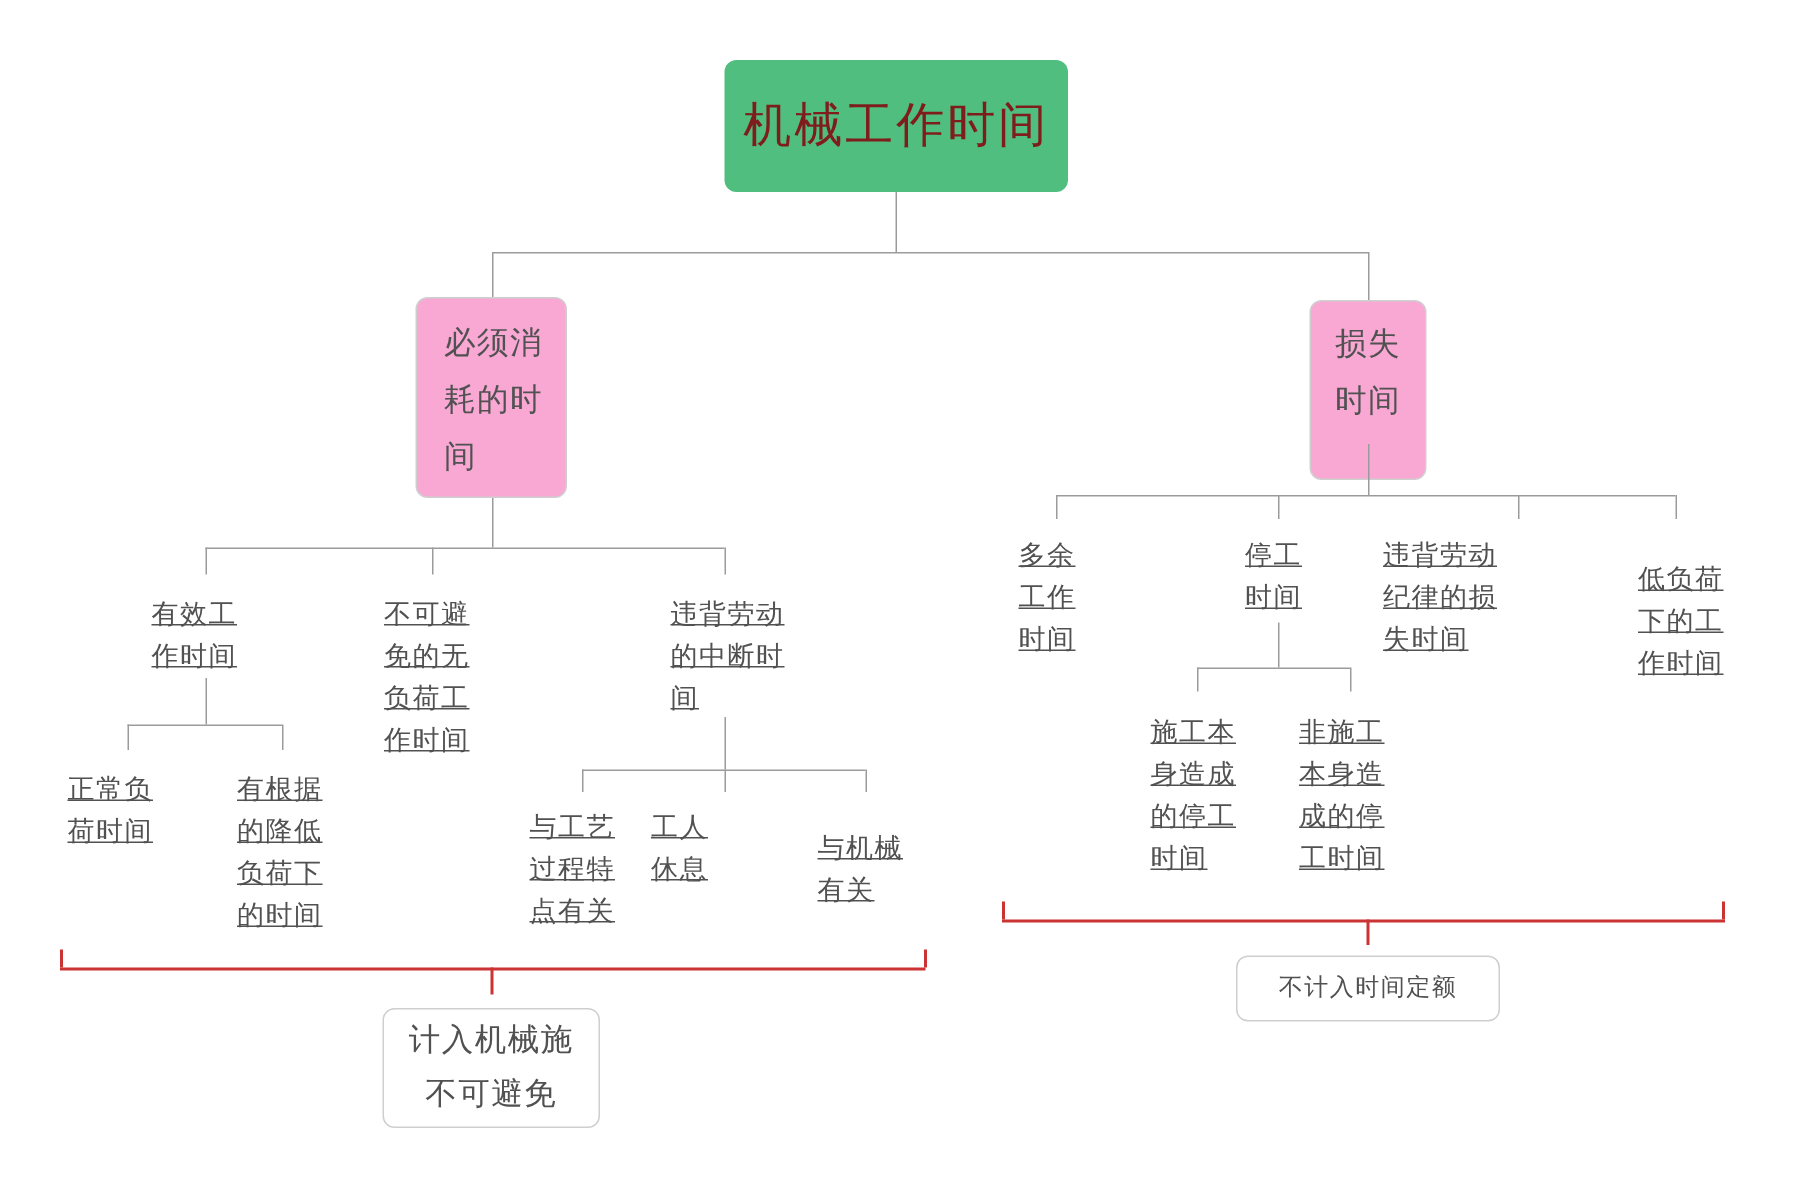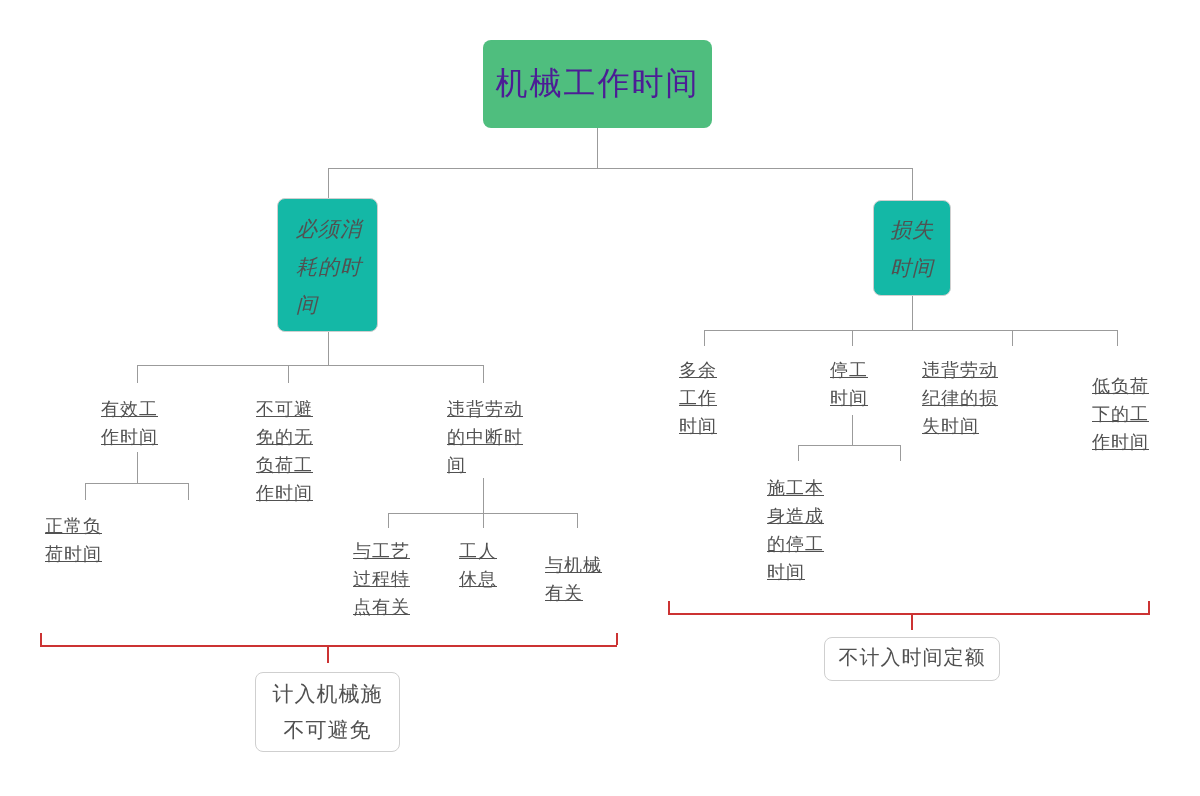--- a/index.html
+++ b/index.html
@@ -14,43 +14,43 @@
     position:relative;width:1200px;height:796px;background:#ffffff;overflow:hidden;
     font-family:"Liberation Sans","DejaVu Sans",sans-serif;color:var(--text);
   }
   .ln{position:absolute;}
   .h{height:1px;background:var(--line);}
   .v{width:1px;background:var(--line);}
   .rh{height:2px;background:var(--red);}
   .rv{width:2px;background:var(--red);}
   .root-box{
     position:absolute;left:483px;top:40px;width:229px;height:88px;
-    background:var(--green);border-radius:8px;color:#4c1d95;
+    background:var(--green);border-radius:8px;color:#7f1d1d;
     font-size:32px;letter-spacing:2px;
     display:flex;align-items:center;justify-content:center;
   }
   .node-box{
-    position:absolute;background:#14b8a6;border:1px solid var(--border);
+    position:absolute;background:#f9a8d4;border:1px solid var(--border);
     border-radius:8px;box-sizing:border-box;color:var(--text);
-    white-space:pre-line;font-size:21px;line-height:38px;letter-spacing:1px;font-style:italic;
+    white-space:pre-line;font-size:21px;line-height:38px;letter-spacing:1px;
   }
   .box-must{left:277px;top:198px;width:101px;height:134px;padding:11px 0 0 18px;text-align:left;}
-  .box-loss{left:873px;top:200px;width:78px;height:96px;padding:10px 0 0 0;text-align:center;}
+  .box-loss{left:873px;top:200px;width:78px;height:120px;padding:10px 0 0 0;text-align:center;}
   .label{
     position:absolute;white-space:pre-line;text-align:left;
     font-size:18px;line-height:28px;letter-spacing:1px;color:var(--text);text-decoration:underline;
   }
   .anno-box{
     position:absolute;background:#ffffff;border:1px solid var(--border);
     border-radius:8px;box-sizing:border-box;color:var(--text);
     white-space:pre-line;display:flex;align-items:center;justify-content:center;
     text-align:center;font-size:21px;line-height:36px;letter-spacing:1px;
   }
   .anno-left{left:255px;top:672px;width:145px;height:80px;}
-  .anno-right{left:824px;top:637px;width:176px;height:44px;font-size:20px;font-family:Liberation Mono, monospace;}
+  .anno-right{left:824px;top:637px;width:176px;height:44px;font-size:16px;}
 </style>
 </head>
 <body>
 
 <div class="canvas">
 
   <div class="root-box">机械工作时间</div>
 
   <div class="ln v" style="left:597px;top:128px;height:40px"></div>
   <div class="ln h" style="left:328px;top:168px;width:584px"></div>
@@ -79,31 +79,35 @@
 的中断时
 间</div>
 
   <div class="ln v" style="left:137px;top:452px;height:31px"></div>
   <div class="ln h" style="left:85px;top:483px;width:103px"></div>
   <div class="ln v" style="left:85px;top:483px;height:17px"></div>
   <div class="ln v" style="left:188px;top:483px;height:17px"></div>
 
   <div class="label" style="left:45px;top:512px">正常负
 荷时间</div>
+  <div class="label" style="left:158px;top:512px">有根据
+的降低
+负荷下
+的时间</div>
 
   <div class="ln v" style="left:483px;top:478px;height:35px"></div>
   <div class="ln h" style="left:388px;top:513px;width:189px"></div>
   <div class="ln v" style="left:388px;top:513px;height:15px"></div>
   <div class="ln v" style="left:483px;top:513px;height:15px"></div>
   <div class="ln v" style="left:577px;top:513px;height:15px"></div>
 
   <div class="label" style="left:353px;top:537px">与工艺
 过程特
 点有关</div>
-  <div class="label" style="left:459px;top:537px">工人
+  <div class="label" style="left:434px;top:537px">工人
 休息</div>
   <div class="label" style="left:545px;top:551px">与机械
 有关</div>
 
   <div class="ln v" style="left:912px;top:296px;height:34px"></div>
   <div class="ln h" style="left:704px;top:330px;width:413px"></div>
   <div class="ln v" style="left:704px;top:330px;height:16px"></div>
   <div class="ln v" style="left:852px;top:330px;height:16px"></div>
   <div class="ln v" style="left:1012px;top:330px;height:16px"></div>
   <div class="ln v" style="left:1117px;top:330px;height:16px"></div>
@@ -122,20 +126,24 @@
 
   <div class="ln v" style="left:852px;top:415px;height:30px"></div>
   <div class="ln h" style="left:798px;top:445px;width:102px"></div>
   <div class="ln v" style="left:798px;top:445px;height:16px"></div>
   <div class="ln v" style="left:900px;top:445px;height:16px"></div>
 
   <div class="label" style="left:767px;top:474px">施工本
 身造成
 的停工
 时间</div>
+  <div class="label" style="left:866px;top:474px">非施工
+本身造
+成的停
+工时间</div>
 
   <div class="ln rh" style="left:40px;top:645px;width:577px"></div>
   <div class="ln rv" style="left:40px;top:633px;height:12px"></div>
   <div class="ln rv" style="left:616px;top:633px;height:12px"></div>
   <div class="ln rv" style="left:327px;top:645px;height:18px"></div>
   <div class="anno-box anno-left">计入机械施
 不可避免</div>
 
   <div class="ln rh" style="left:668px;top:613px;width:482px"></div>
   <div class="ln rv" style="left:668px;top:601px;height:12px"></div>

